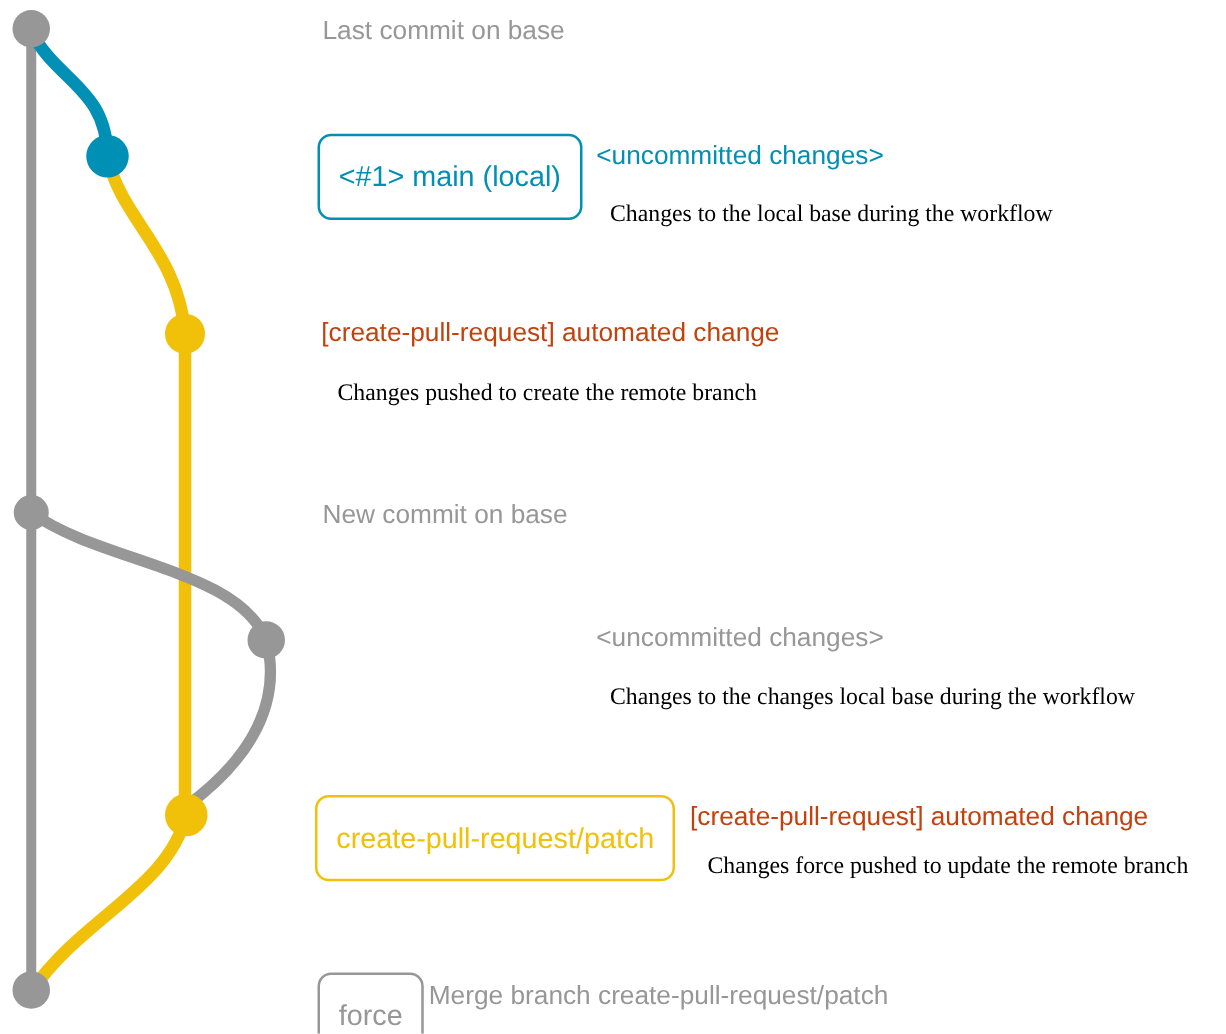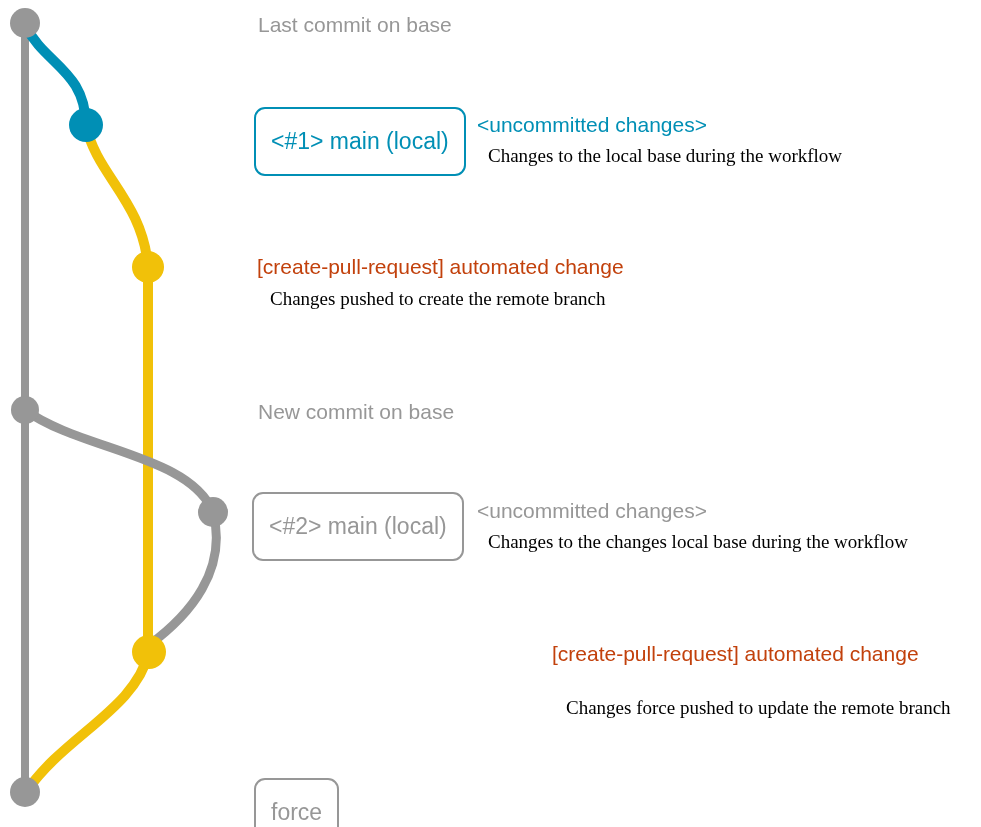--- a/index.html
+++ b/index.html
@@ -27,20 +27,21 @@
     font-family: "Liberation Sans", sans-serif;
   }
   .gray   { color: #979797; }
   .blue   { color: #008fb5; }
   .yellow { color: #c2410c; }
   .desc {
     font-size: 19px;
     line-height: 23px;
     color: #000000;
     font-family: "Liberation Serif", serif;
+    margin-top: 16px;
   }
   .badge {
     display: inline-block;
     font-size: 23px;
     line-height: 25px;
     padding: 20px 15px;
     border: 2px solid;
     border-radius: 11px;
     background: #ffffff;
     font-family: "Liberation Sans", sans-serif;
@@ -83,22 +84,23 @@
 
   <span class="abs badge blue" style="left:254px; top:107px;">&lt;#1&gt; main (local)</span>
   <span class="abs msg blue" style="left:477px; top:112px;">&lt;uncommitted changes&gt;</span>
   <span class="abs desc" style="left:488px; top:144px;">Changes to the local base during the workflow</span>
 
   <span class="abs msg yellow" style="left:257px; top:254px;">[create-pull-request] automated change</span>
   <span class="abs msg gray" style="left:258px; top:399px;">New commit on base</span>
 
   <span class="abs desc" style="left:270px; top:287px;">Changes pushed to create the remote branch</span>
 
-  <span class="abs badge gray" style="left:252px; top:492px;">&lt;#2&gt; main (local)</span>
   <span class="abs msg gray" style="left:477px; top:498px;">&lt;uncommitted changes&gt;</span>
   <span class="abs desc" style="left:488px; top:530px;">Changes to the changes local base during the workflow</span>
 
+  <span class="abs badge yellow" style="left:252px; top:636px;">create-pull-request/patch</span>
   <span class="abs msg yellow" style="left:552px; top:641px;">[create-pull-request] automated change</span>
-  <span class="abs desc" style="left:566px; top:696px;">Changes force pushed to update the remote branch</span>
+  <span class="abs desc" style="left:566px; top:665px;">Changes force pushed to update the remote branch</span>
 
   <span class="abs badge gray" style="left:254px; top:778px;">force</span>
+  <span class="abs msg gray" style="left:343px; top:784px;">Merge branch create-pull-request/patch</span>
 
 </div>
 
 </body></html>

